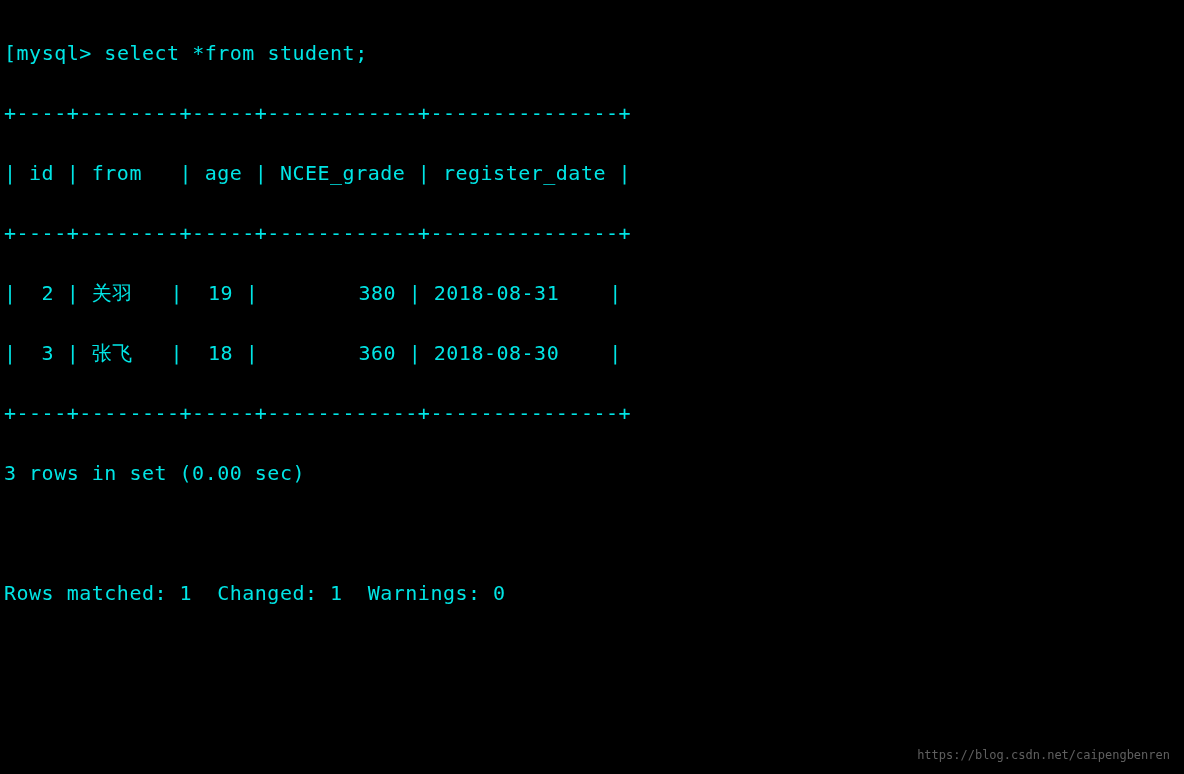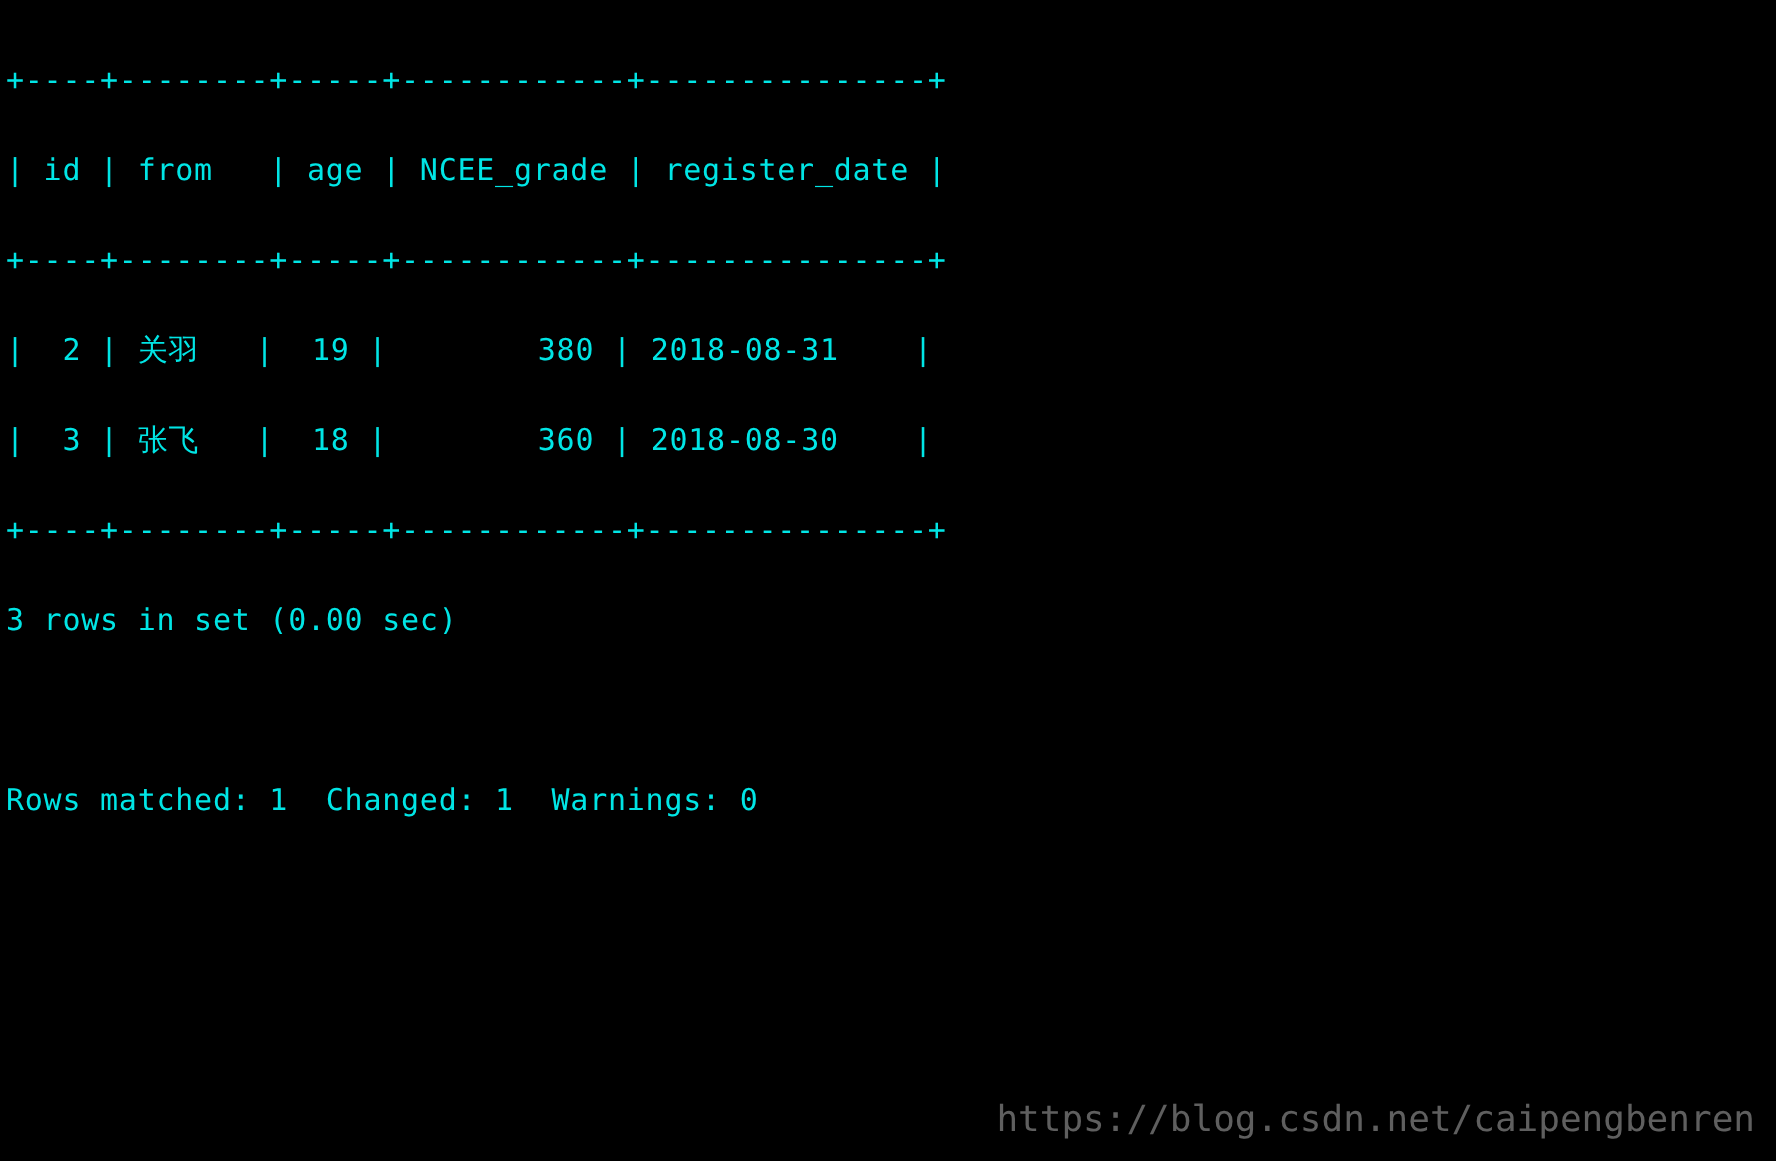--- a/index.html
+++ b/index.html
@@ -28,29 +28,30 @@
       white-space: pre;
     }
     .bracket {
       color: #00e5e5;
     }
     .watermark {
       position: absolute;
       bottom: 10px;
       right: 14px;
       color: #888888;
-      font-size: 24px;
+      font-size: 12px;
       opacity: 0.7;
       letter-spacing: 0px;
     }
   </style>
 </head>
 <body>
 
 <div class="terminal">
+<div class="prompt-line"><span class="bracket">[</span><span>mysql&gt;</span> <span>select *from student;</span></div>
 <div>+----+--------+-----+------------+---------------+</div>
 <div>| id | from   | age | NCEE_grade | register_date |</div>
 <div>+----+--------+-----+------------+---------------+</div>
 <div>|  2 | 关羽   |  19 |        380 | 2018-08-31    |</div>
 <div>|  3 | 张飞   |  18 |        360 | 2018-08-30    |</div>
 <div>+----+--------+-----+------------+---------------+</div>
 <div>3 rows in set (0.00 sec)</div>
 <div> </div>
 <div>Rows matched: 1  Changed: 1  Warnings: 0</div>
 

